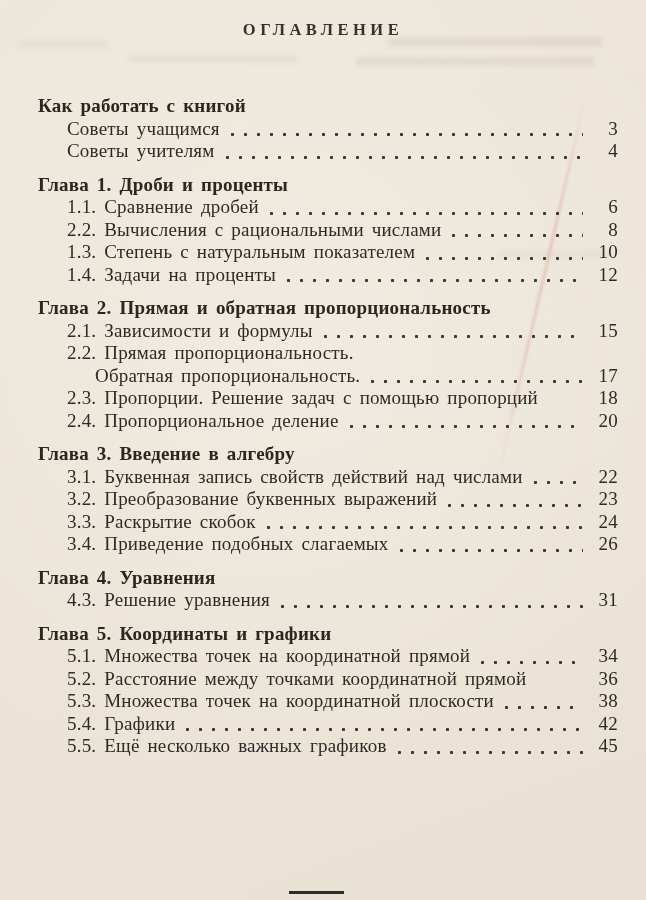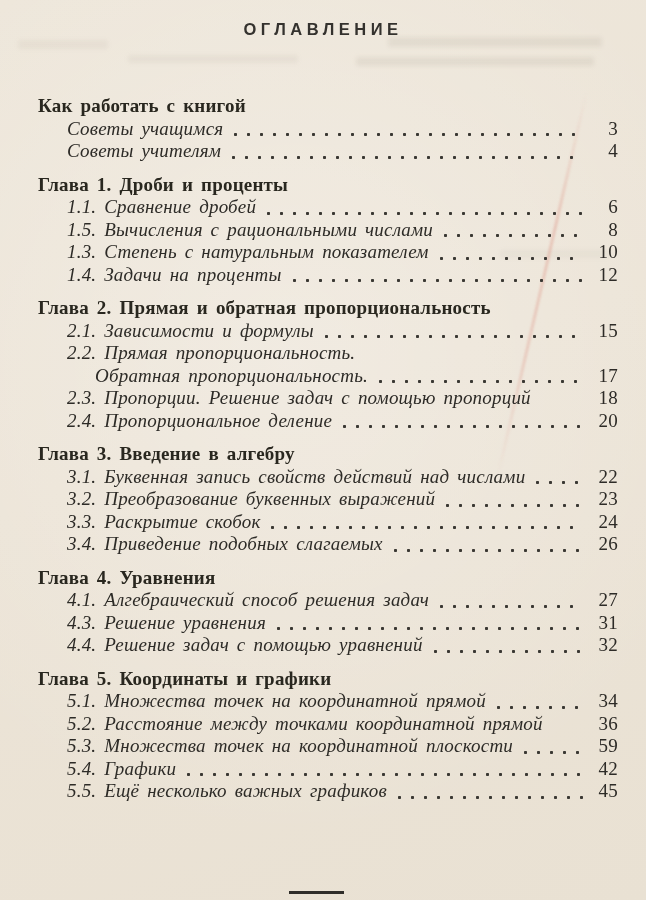--- a/index.html
+++ b/index.html
@@ -52,21 +52,21 @@
     transform-origin: top center;
     filter: blur(0.8px);
     pointer-events: none;
   }
 
   .title {
     position: absolute;
     top: 20px; left: 0; right: 0;
     margin: 0;
     text-align: center;
-    font-family: Liberation Sans, sans-serif;
+    font-family: Liberation Serif, serif;
     font-weight: bold;
     font-size: 16.5px;
     letter-spacing: 4.5px;
     color: #34322e;
   }
 
   .toc {
     position: absolute;
     top: 95px; left: 38px; right: 28px;
   }
@@ -87,21 +87,20 @@
     align-items: baseline;
     padding-left: 29px;
     font-size: 19px;
     line-height: 22.5px;
   }
   .row.indent { padding-left: 57px; }
   .label {
     white-space: nowrap;
     letter-spacing: 0.2px;
     word-spacing: 3px;
-    font-style: italic;
   }
   .dots {
     flex: 1 1 auto;
     align-self: flex-end;
     height: 3px;
     margin: 0 8px 4px 11px;
     min-width: 10px;
     background-image: radial-gradient(circle at 1.5px 1.5px, var(--dot) 1.35px, rgba(0,0,0,0) 1.7px);
     background-size: 13px 3px;
     background-repeat: repeat-x;
@@ -150,21 +149,21 @@
         </div>
       </div>
       <div class="section">
         <div class="heading">Глава 1. Дроби и проценты</div>
         <div class="row">
           <span class="label">1.1. Сравнение дробей</span>
           <span class="dots"></span>
           <span class="pagenum">6</span>
         </div>
         <div class="row">
-          <span class="label">1.5. Вычисления с рациональными числами</span>
+          <span class="label">2.2. Вычисления с рациональными числами</span>
           <span class="dots"></span>
           <span class="pagenum">8</span>
         </div>
         <div class="row">
           <span class="label">1.3. Степень с натуральным показателем</span>
           <span class="dots"></span>
           <span class="pagenum">10</span>
         </div>
         <div class="row">
           <span class="label">1.4. Задачи на проценты</span>
@@ -219,51 +218,41 @@
         </div>
         <div class="row">
           <span class="label">3.4. Приведение подобных слагаемых</span>
           <span class="dots"></span>
           <span class="pagenum">26</span>
         </div>
       </div>
       <div class="section">
         <div class="heading">Глава 4. Уравнения</div>
         <div class="row">
-          <span class="label">4.1. Алгебраический способ решения задач</span>
-          <span class="dots"></span>
-          <span class="pagenum">27</span>
-        </div>
-        <div class="row">
           <span class="label">4.3. Решение уравнения</span>
           <span class="dots"></span>
           <span class="pagenum">31</span>
-        </div>
-        <div class="row">
-          <span class="label">4.4. Решение задач с помощью уравнений</span>
-          <span class="dots"></span>
-          <span class="pagenum">32</span>
         </div>
       </div>
       <div class="section">
         <div class="heading">Глава 5. Координаты и графики</div>
         <div class="row">
           <span class="label">5.1. Множества точек на координатной прямой</span>
           <span class="dots"></span>
           <span class="pagenum">34</span>
         </div>
         <div class="row">
           <span class="label">5.2. Расстояние между точками координатной прямой</span>
           <span class="spacer"></span>
           <span class="pagenum">36</span>
         </div>
         <div class="row">
           <span class="label">5.3. Множества точек на координатной плоскости</span>
           <span class="dots"></span>
-          <span class="pagenum">59</span>
+          <span class="pagenum">38</span>
         </div>
         <div class="row">
           <span class="label">5.4. Графики</span>
           <span class="dots"></span>
           <span class="pagenum">42</span>
         </div>
         <div class="row">
           <span class="label">5.5. Ещё несколько важных графиков</span>
           <span class="dots"></span>
           <span class="pagenum">45</span>

